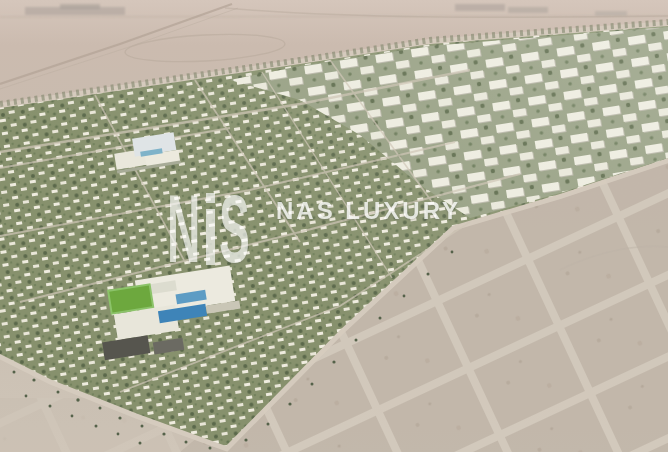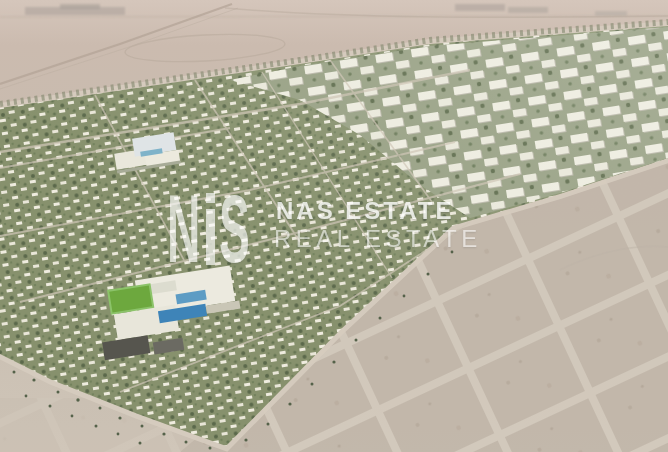--- a/index.html
+++ b/index.html
@@ -180,16 +180,15 @@
   <div class="watermark" id="wm-logo">
     <span class="logo-letter">N</span>
     <span id="wm-logo-bar">
       <span class="dot"></span>
         <span class="gap"></span>
         <span class="bar"></span>
     </span>
     <span class="logo-letter">S</span>
   </div>
 
-  <div class="watermark" id="wm-line1">NAS ESTATE</div>
+  <div class="watermark" id="wm-line1">NAS LUXURY</div>
 
-  <div class="watermark" id="wm-line2">REAL ESTATE</div>
 </div>
 
 </body></html>

